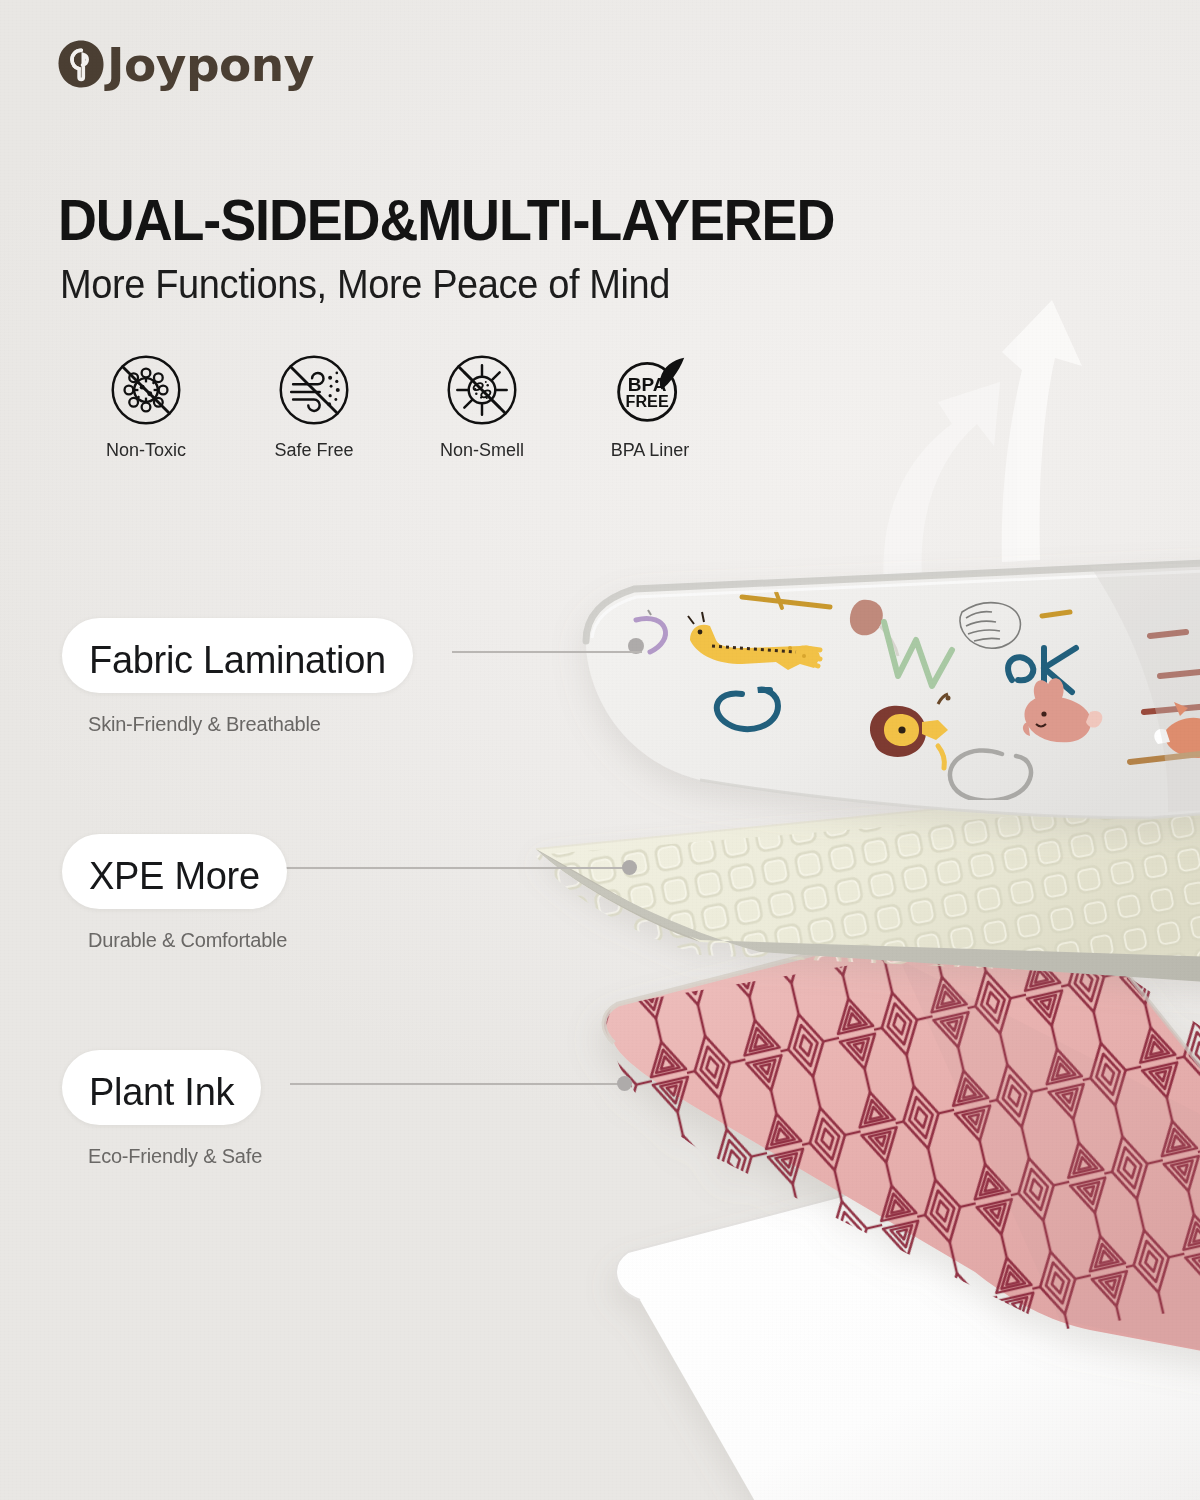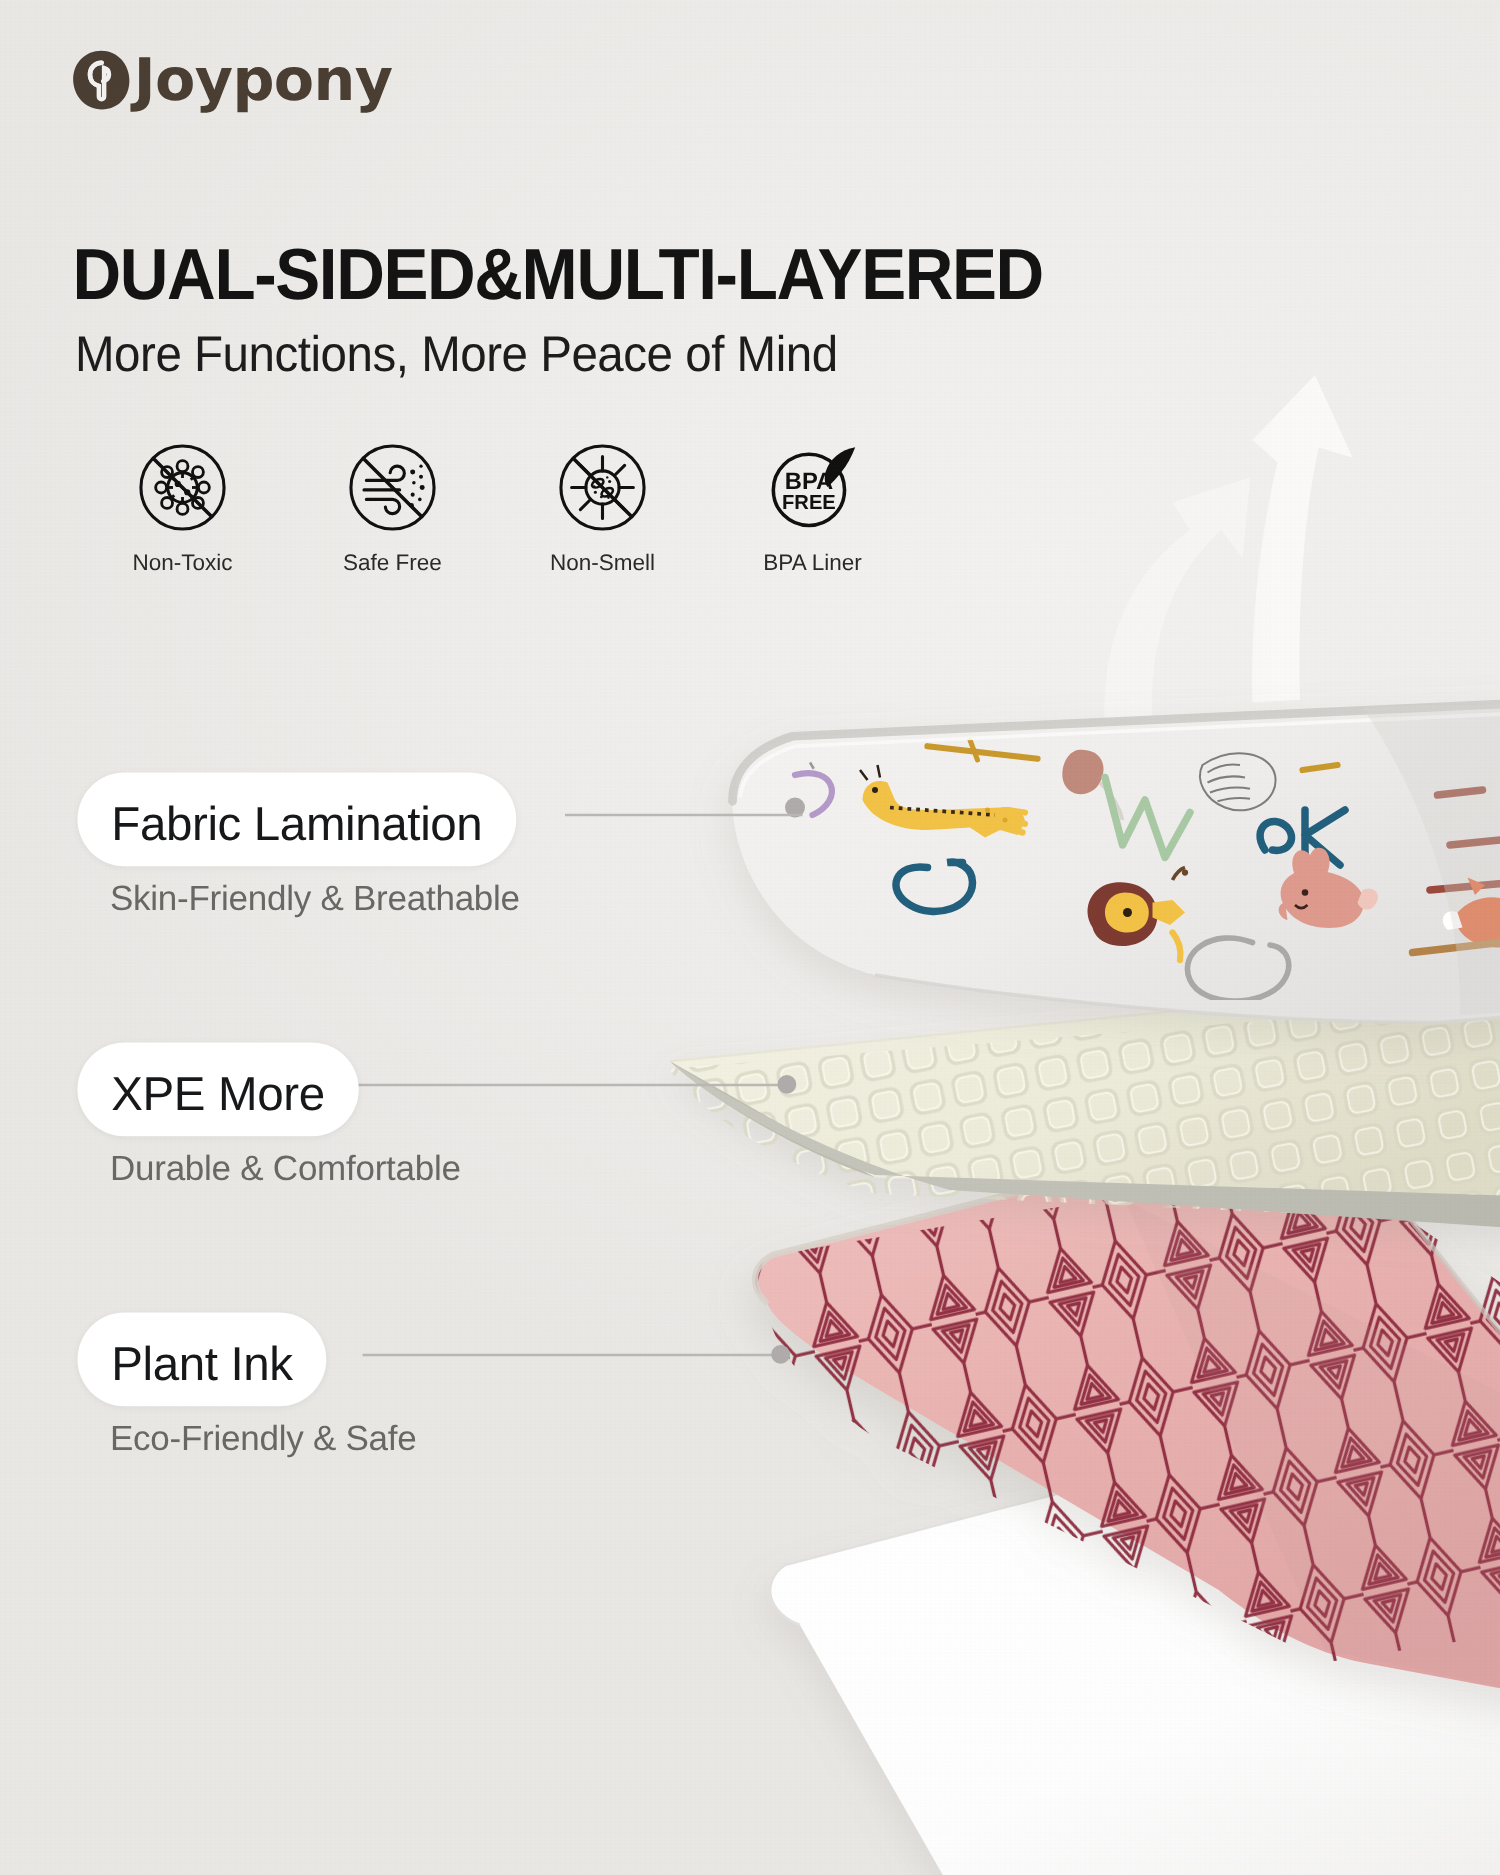--- a/index.html
+++ b/index.html
@@ -123,24 +123,24 @@
     font-size: 38px;
     color: #17181a;
     letter-spacing: -.3px;
     white-space: nowrap;
     box-shadow: 0 1px 5px rgba(90,85,80,.09);
     position: relative;
     z-index: 3;
   }
   .sub {
     display: block;
-    margin-top: 10px;
+    margin-top: 20px;
     margin-left: 26px;
     font-family: "Liberation Sans", sans-serif;
-    font-size: 28px;
+    font-size: 20px;
     color: #6a6866;
     letter-spacing: -.2px;
     white-space: nowrap;
   }
   .leader-line {
     position: absolute;
     height: 2px;
     background: #b9b6b3;
     top: 33px;
     z-index: 1;

